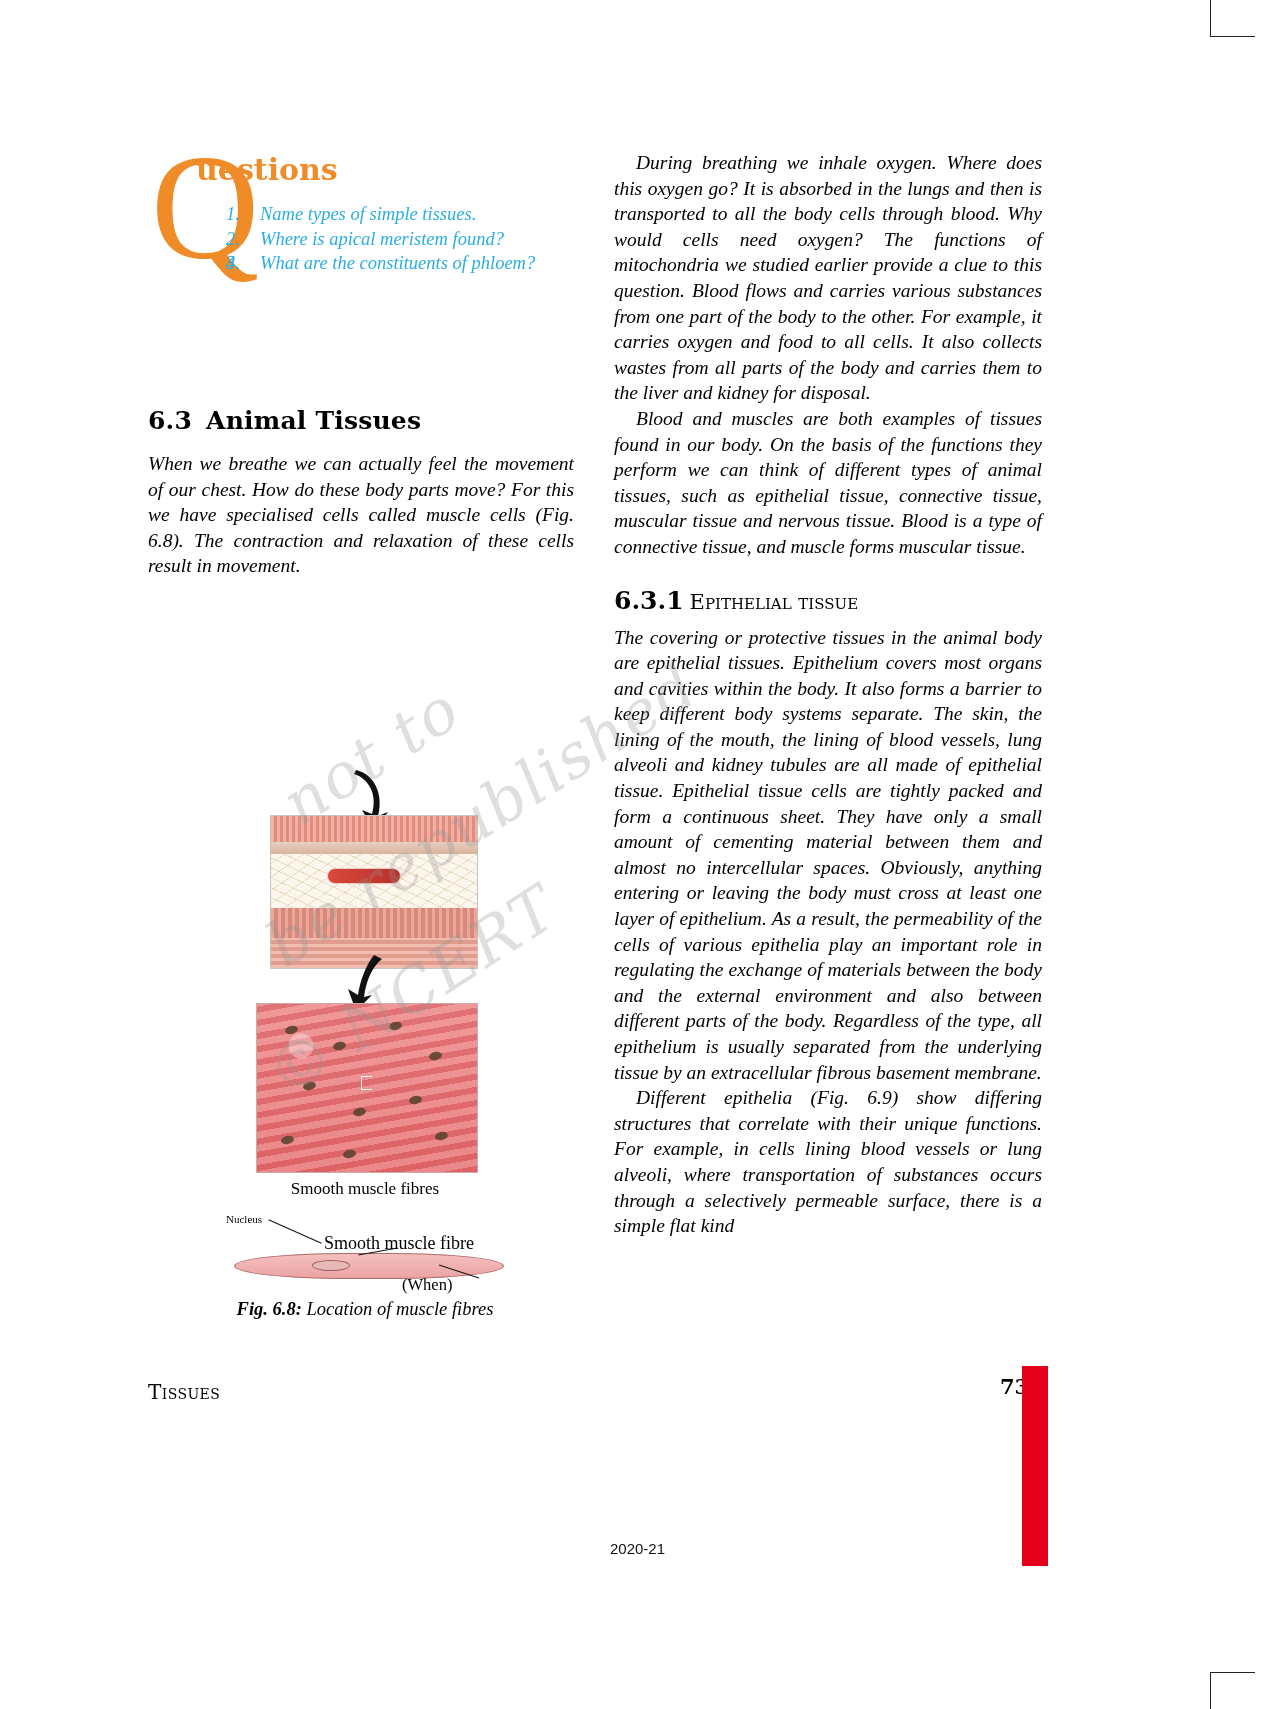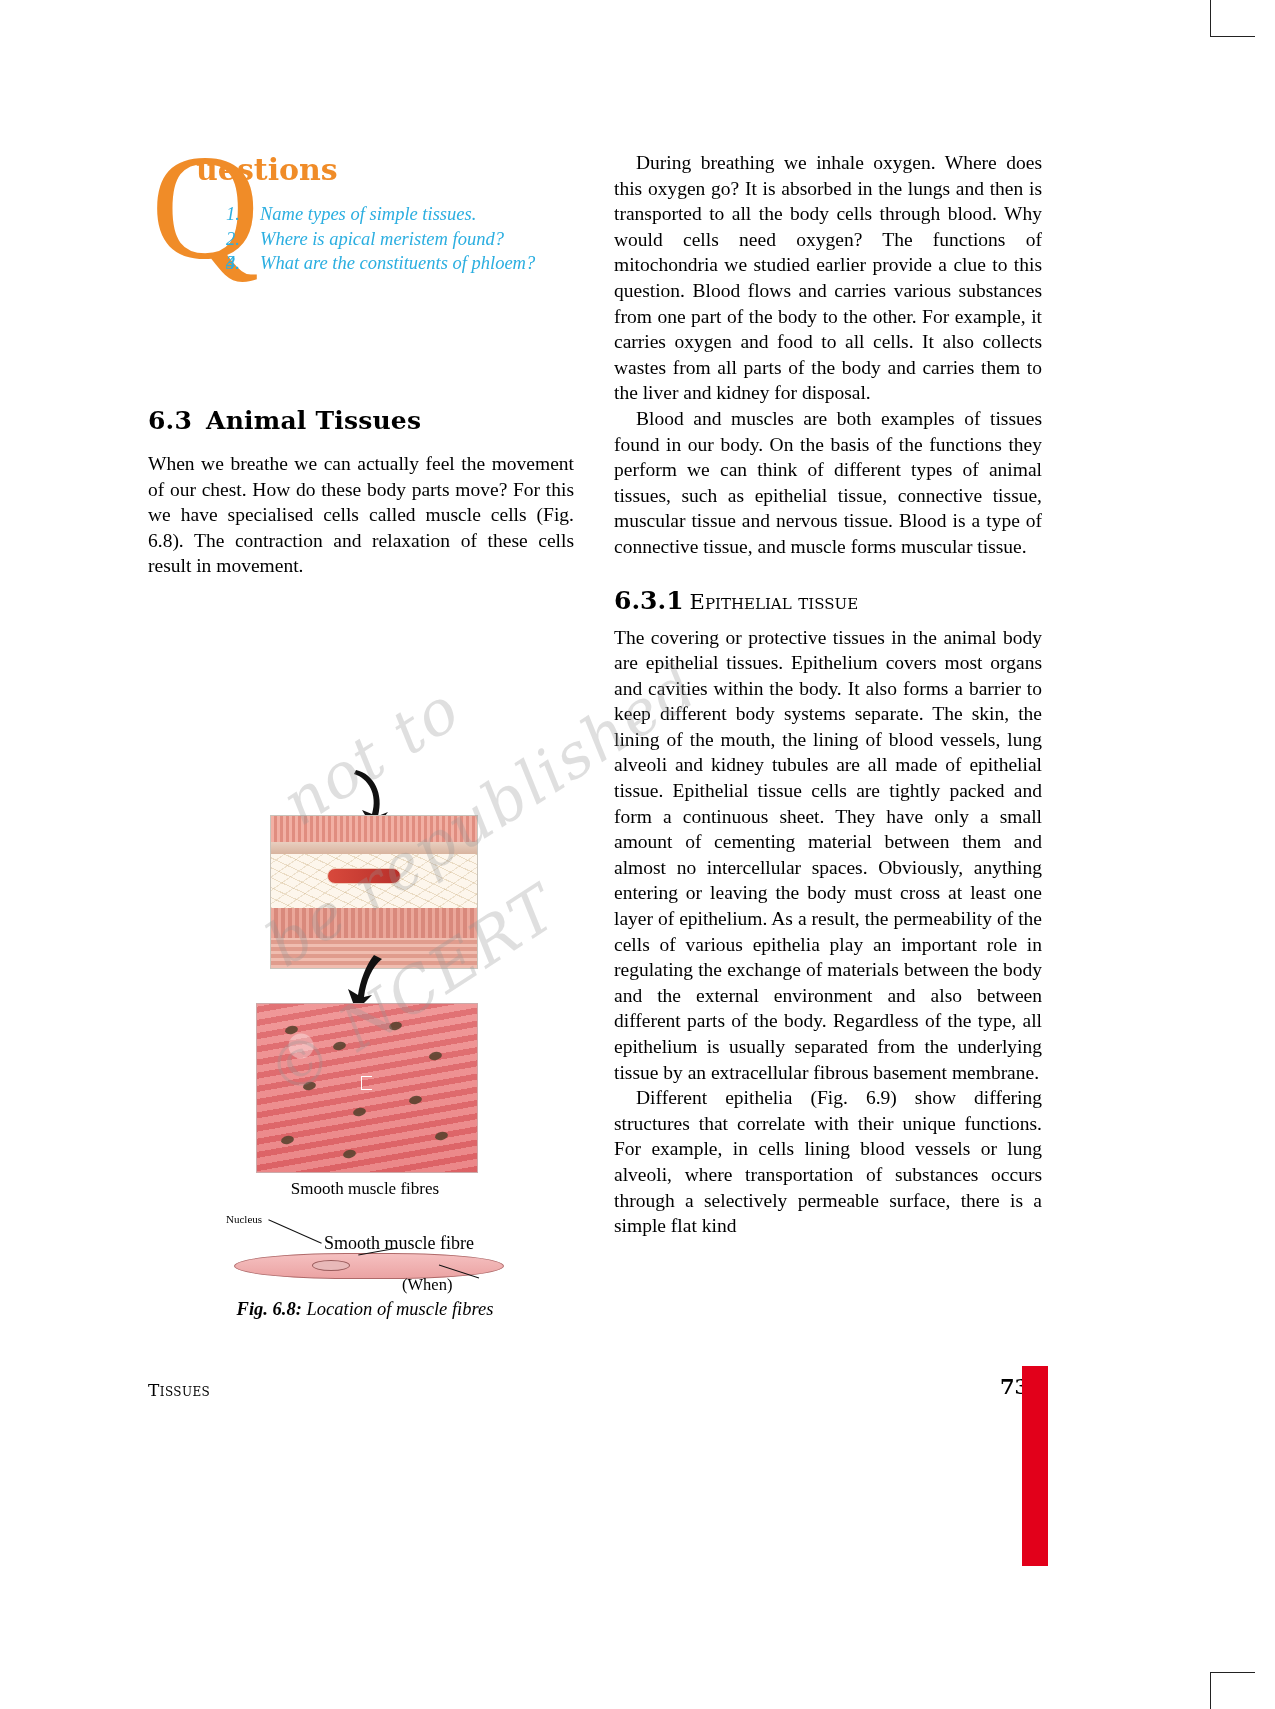--- a/index.html
+++ b/index.html
@@ -136,20 +136,21 @@
     font-size: 21px;
     text-align: center;
   }
 
   p.body {
     margin: 0 8px 0 0;
     font-size: 19.5px;
     line-height: 25.6px;
     text-align: justify;
     text-justify: inter-word;
+    font-style: italic;
   }
   p.body + p.body { text-indent: 22px; }
 
   
   .figure {
     margin-top: 24px;
     width: 434px;
     position: relative;
   }
   .fig-art {
@@ -413,21 +414,21 @@
   .wm2 { position: absolute; left: 60px; top: 110px; }
   .wm3 { position: absolute; left: -10px; top: 220px; }
 
   
   .footer-left {
     position: absolute;
     left: 148px;
     top: 1380px;
     font-family: "DejaVu Serif", serif;
     font-variant: small-caps;
-    font-size: 17px;
+    font-size: 20px;
     letter-spacing: 0.4px;
   }
   .footer-page {
     position: absolute;
     left: 1000px;
     top: 1374px;
     font-family: "DejaVu Serif", serif;
     font-size: 21px;
     font-weight: bold;
   }
@@ -558,14 +559,15 @@
 
   <div class="watermark">
     <span class="wm1">not to</span>
     <span class="wm2">be republished</span>
     <span class="wm3">© NCERT</span>
   </div>
 
   <div class="footer-left">Tissues</div>
   <div class="footer-page">73</div>
   <div class="red-bar"></div>
+  <div class="footer-year">2020-21</div>
 
 </div>
 
 </body></html>

